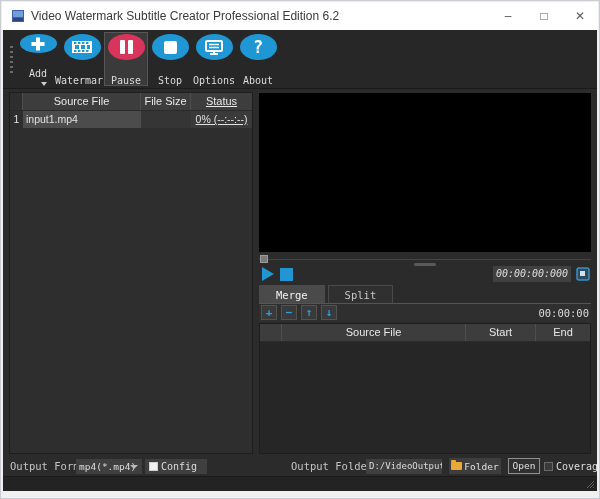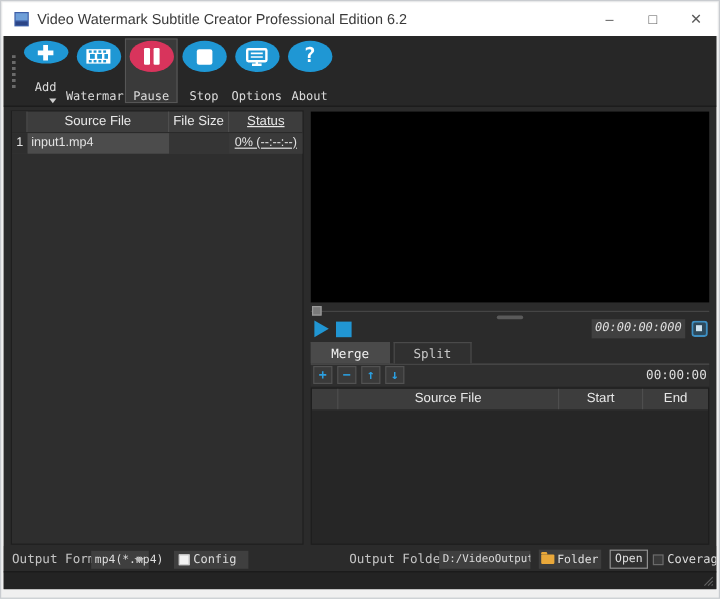--- a/index.html
+++ b/index.html
@@ -84,21 +84,21 @@
   .t2-head .c{font-size:11px;color:#e8e8e8;text-align:center;line-height:17px;border-right:1px solid #4e4e4e;box-sizing:border-box;}
   .g2{width:22px;}
   .s2{width:184px;}
   .st2{width:70px;}
   .e2{flex:1;border-right:none !important;}
 
   
   .bottombar{position:absolute;left:0;right:0;bottom:14px;height:22px;background:#2b2b2b;
              font-family:"DejaVu Sans Mono","Liberation Mono",monospace;}
   .bb-label{position:absolute;top:0;font-size:10.5px;color:#c4c4c4;line-height:22px;white-space:nowrap;}
-  .dropdown{position:absolute;left:73px;top:4px;width:48px;height:15px;background:#3f3f3f;color:#dddddd;
+  .dropdown{position:absolute;left:73px;top:4px;width:66px;height:15px;background:#3f3f3f;color:#dddddd;
             font-size:9.5px;line-height:15px;padding-left:3px;box-sizing:border-box;}
   .dcaret{position:absolute;right:4px;top:6px;width:0;height:0;border-left:4px solid transparent;
           border-right:4px solid transparent;border-top:4px solid #b9b9b9;}
   .chkrow{position:absolute;top:4px;height:15px;display:flex;align-items:center;background:#3f3f3f;padding:0 4px;}
   .cbox{width:9px;height:9px;box-sizing:border-box;margin-right:3px;}
   .cbox.white{background:#f2f2f2;border:1px solid #cfcfcf;}
   .cbox.dark{background:#3a3a3a;border:1px solid #6a6a6a;}
   .chkrow span{font-size:10px;color:#dddddd;}
   .chkrow.bare{background:transparent;padding:0;}
   .field{position:absolute;left:363px;top:4px;width:76px;height:15px;background:#3f3f3f;color:#dcdcdc;

